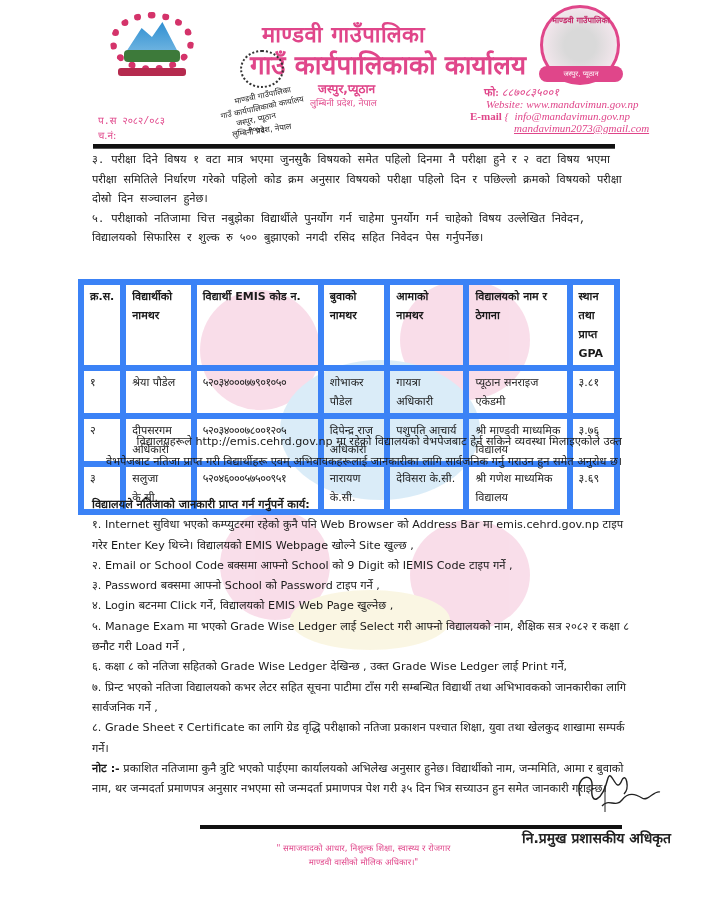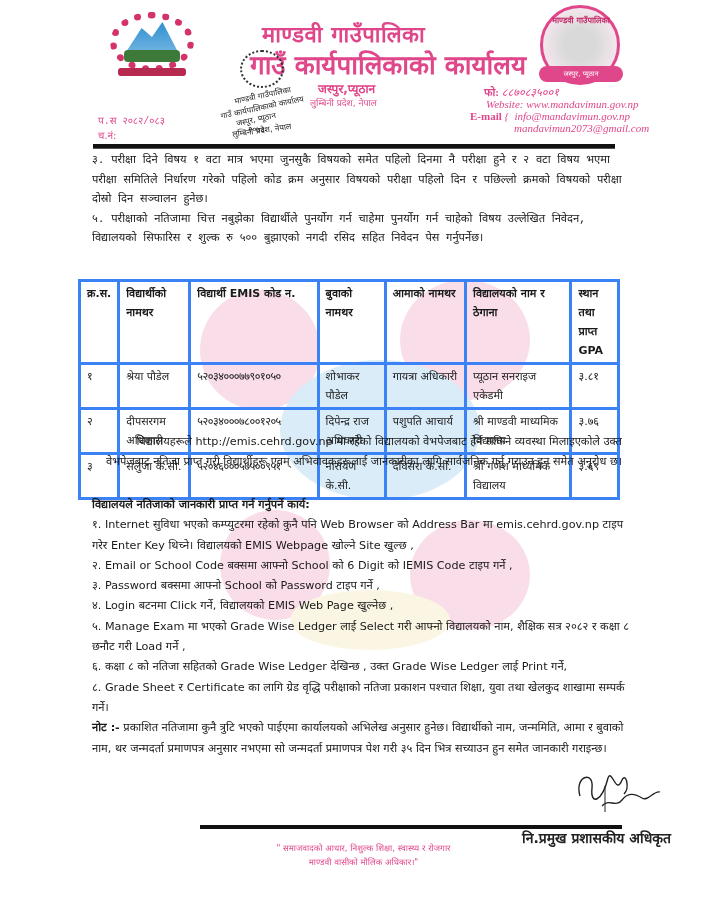--- a/index.html
+++ b/index.html
@@ -39,21 +39,21 @@
 
   .rule { position: absolute; left: 93px; top: 144px; width: 522px; height: 5px; background: #111; border-bottom: 1px solid #555; }
 
   
   .content { position: absolute; left: 92px; top: 151px; width: 530px; font-family: "DejaVu Sans", sans-serif; font-size: 11.2px; line-height: 19.5px; }
   .content p { margin: 0; font-family: Liberation Mono, monospace; }
   .bold { font-weight: bold; }
 
   
   table.results { position: absolute; left: 78px; top: 279px; width: 542px; border-collapse: collapse; font-family: "DejaVu Sans", sans-serif; font-size: 11px; line-height: 19px; }
-  table.results th, table.results td { border: 3px solid #3b82f6; vertical-align: top; padding: 2px 6px; text-align: left; }
+  table.results th, table.results td { border: 6px solid #3b82f6; vertical-align: top; padding: 2px 6px; text-align: left; }
   table.results th { font-weight: bold; height: 58px; }
   table.results td { height: 38px; }
   table.results td.num { letter-spacing: -0.5px; }
 
   .para2 { position: absolute; left: 92px; top: 432px; width: 530px; font-family: "DejaVu Sans", sans-serif; font-size: 11.2px; line-height: 20px; text-align: right; }
   .steps { position: absolute; left: 92px; top: 495px; width: 540px; font-family: "DejaVu Sans", sans-serif; font-size: 11.2px; line-height: 20.3px; }
 
   
   .sig-scribble { position: absolute; left: 572px; top: 766px; width: 90px; height: 46px; }
   .bottom-rule { position: absolute; left: 200px; top: 825px; width: 422px; height: 4px; background: #111; }
@@ -98,21 +98,21 @@
 
 <div class="logo-right">
   <div class="lt">माण्डवी गाउँपालिका</div>
   <div class="band">जस्पुर, प्यूठान</div>
 </div>
 
 <div class="contact">
   <div class="row" style="padding-left:14px;"><span class="k">फो:</span> <span>८८७०८३५००१</span></div>
   <div class="row" style="padding-left:16px;"><span>Website:</span> <span>www.mandavimun.gov.np</span></div>
   <div class="row"><span class="k">E-mail</span> { &nbsp;<span>info@mandavimun.gov.np</span></div>
-  <div class="row" style="padding-left:44px;"><span>mandavimun2073@gmail.com</span></div>
+  <div class="row" style="padding-left:44px;text-decoration:underline;"><span>mandavimun2073@gmail.com</span></div>
 </div>
 
 <div class="rule"></div>
 
 <div class="content">
   <p>३. परीक्षा दिने विषय १ वटा मात्र भएमा जुनसुकै विषयको समेत पहिलो दिनमा नै परीक्षा हुने र २ वटा विषय भएमा परीक्षा समितिले निर्धारण गरेको पहिलो कोड क्रम अनुसार विषयको परीक्षा पहिलो दिन र पछिल्लो क्रमको विषयको परीक्षा दोस्रो दिन सञ्चालन हुनेछ।</p>
   <p>५. परीक्षाको नतिजामा चित्त नबुझेका विद्यार्थीले पुनर्योग गर्न चाहेमा पुनर्योग गर्न चाहेको विषय उल्लेखित निवेदन, विद्यालयको सिफारिस र शुल्क रु ५०० बुझाएको नगदी रसिद सहित निवेदन पेस गर्नुपर्नेछ।</p>
 </div>
 
 <table class="results">
@@ -165,25 +165,26 @@
       <td>३.६९</td>
     </tr>
   </tbody>
 </table>
 
 <div class="para2">विद्यालयहरूले http://emis.cehrd.gov.np मा रहेको विद्यालयको वेभपेजबाट हेर्न सकिने व्यवस्था मिलाइएकोले उक्त वेभपेजबाट नतिजा प्राप्त गरी विद्यार्थीहरू एवम् अभिवावकहरूलाई जानकारीका लागि सार्वजनिक गर्नु गराउन हुन समेत अनुरोध छ।</div>
 
 <div class="steps">
   <p class="bold">विद्यालयले नतिजाको जानकारी प्राप्त गर्न गर्नुपर्ने कार्य:</p>
   <p>१. Internet सुविधा भएको कम्प्युटरमा रहेको कुनै पनि Web Browser को Address Bar मा emis.cehrd.gov.np टाइप गरेर Enter Key थिच्ने। विद्यालयको EMIS Webpage खोल्ने Site खुल्छ ,</p>
-  <p>२. Email or School Code बक्समा आफ्नो School को 6 Digit को IEMIS Code टाइप गर्ने ,</p>
+  <p>२. Email or School Code बक्समा आफ्नो School को 9 Digit को IEMIS Code टाइप गर्ने ,</p>
   <p>३. Password बक्समा आफ्नो School को Password टाइप गर्ने ,</p>
   <p>४. Login बटनमा Click गर्ने, विद्यालयको EMIS Web Page खुल्नेछ ,</p>
   <p>५. Manage Exam मा भएको Grade Wise Ledger लाई Select गरी आफ्नो विद्यालयको नाम, शैक्षिक सत्र २०८२ र कक्षा ८ छनौट गरी Load गर्ने ,</p>
   <p>६. कक्षा ८ को नतिजा सहितको Grade Wise Ledger देखिन्छ , उक्त Grade Wise Ledger लाई Print गर्ने,</p>
+  <p>७. प्रिन्ट भएको नतिजा विद्यालयको कभर लेटर सहित सूचना पाटीमा टाँस गरी सम्बन्धित विद्यार्थी तथा अभिभावकको जानकारीका लागि सार्वजनिक गर्ने ,</p>
   <p>८. Grade Sheet र Certificate का लागि ग्रेड वृद्धि परीक्षाको नतिजा प्रकाशन पश्चात शिक्षा, युवा तथा खेलकुद शाखामा सम्पर्क गर्ने।</p>
   <p><span class="bold">नोट :-</span> <span>प्रकाशित नतिजामा कुनै त्रुटि भएको पाईएमा कार्यालयको अभिलेख अनुसार हुनेछ। विद्यार्थीको नाम, जन्ममिति, आमा र बुवाको नाम, थर जन्मदर्ता प्रमाणपत्र अनुसार नभएमा सो जन्मदर्ता प्रमाणपत्र पेश गरी ३५ दिन भित्र सच्याउन हुन समेत जानकारी गराइन्छ।</span></p>
 </div>
 
 <svg class="sig-scribble" viewBox="0 0 90 46">
   <path d="M8 30 C 2 10, 22 4, 20 22 S 30 36, 36 12 C 40 2, 44 30, 50 14 C 54 6, 58 22, 52 28" fill="none" stroke="#222" stroke-width="1.4"></path>
   <path d="M30 40 C 36 32, 44 42, 50 34 S 64 28, 70 32 S 82 24, 88 26" fill="none" stroke="#222" stroke-width="1.3"></path>
   <line x1="33" y1="20" x2="33" y2="46" stroke="#222" stroke-width="1"></line>
 </svg>
 <div style="position:absolute;left:610px;top:792px;font-family:'DejaVu Sans',sans-serif;font-size:9px;color:#333;transform:rotate(-12deg);opacity:0;">०८२।०८।२०</div>

